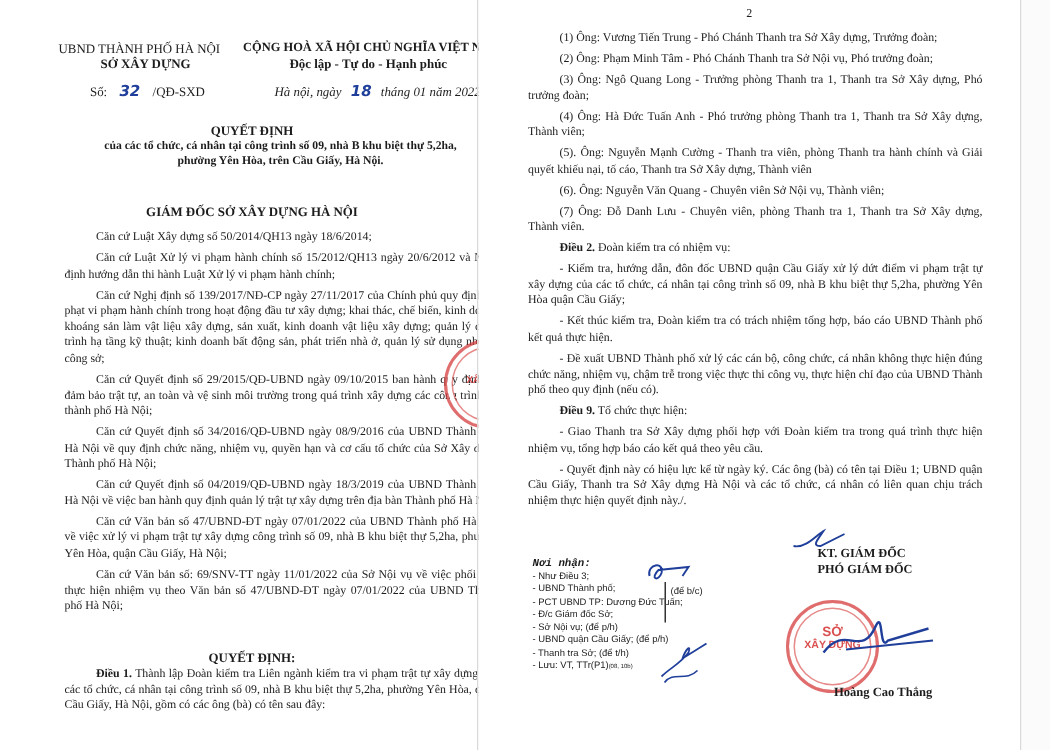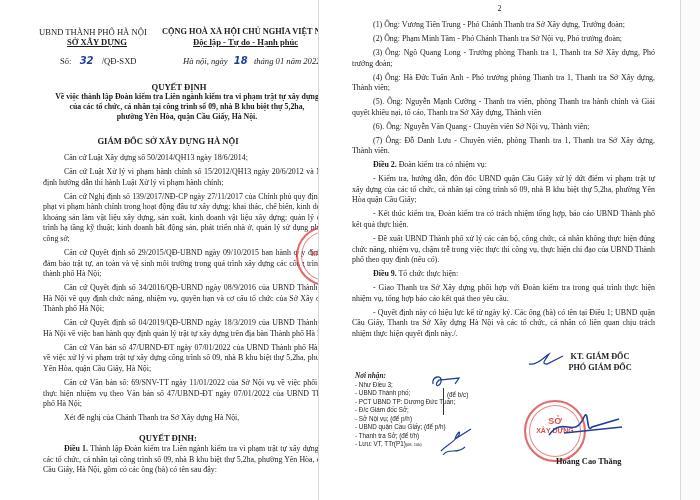--- a/index.html
+++ b/index.html
@@ -15,36 +15,36 @@
   .page-right { left: 319px; width: 361px; }
   .page-sep { position: absolute; top: 0; width: 1px; height: 500px; background: #d9d9d9; }
   .sep1 { left: 318px; }
   .sep2 { left: 680px; }
   .margin-strip { position: absolute; left: 681px; top: 0; width: 19px; height: 500px; background: #fbfbfb; }
 
   .abs { position: absolute; white-space: nowrap; }
   .hdr { font-size: 8.6px; line-height: 10px; }
   .bold { font-weight: bold; }
   .ital { font-style: italic; }
-  .ul { text-decoration: underline; }
+  .ul { }
   .hand { color: #1f3f9a; font-family: "DejaVu Sans", sans-serif; font-weight: bold; font-style: italic; font-size: 10px; }
   .center { text-align: center; }
 
   .para { position: absolute; font-size: 7.9px; line-height: 10.6px; text-align: justify; }
   .para p { margin: 0 0 3.4px 0; text-indent: 21px; }
   .title { font-weight: bold; font-size: 8.6px; }
 
   .recipients { position: absolute; left: 36px; top: 372px; font-size: 6.3px; line-height: 8.5px; font-family: "Liberation Sans", sans-serif; }
-  .recipients .rtitle { font-family: Liberation Serif, serif; font-weight: bold; font-style: italic; font-size: 7.2px; }
+  .recipients .rtitle { font-family: Liberation Mono, monospace; font-weight: bold; font-style: italic; font-size: 7.2px; }
   .recipients .row { white-space: nowrap; }
   .brace { position: absolute; left: 88px; top: 16px; width: 1px; height: 27px; background: #333; }
   .brace-note { position: absolute; left: 92px; top: 19px; white-space: nowrap; }
   .sub { font-size: 4px; }
 
-  .sign-block { position: absolute; left: 226px; top: 352px; width: 110px; text-align: center; font-weight: bold; font-size: 8.2px; line-height: 10.5px; }
+  .sign-block { position: absolute; left: 226px; top: 364px; width: 110px; text-align: left; font-weight: bold; font-size: 8.2px; line-height: 10.5px; }
   .signer { position: absolute; left: 237px; top: 457px; font-weight: bold; font-size: 8.4px; }
 
   .stamp {
     position: absolute; border-radius: 50%;
     border: 2px solid rgba(214, 60, 60, 0.75);
     box-shadow: inset 0 0 0 3px #fff, inset 0 0 0 4px rgba(214, 60, 60, 0.6);
     color: rgba(214, 60, 60, 0.9);
     font-family: "Liberation Sans", sans-serif; font-weight: bold;
     text-align: center;
   }
@@ -73,39 +73,37 @@
   </div>
 
   <div class="abs hdr bold" style="left:162px;top:27px;font-size:8.3px;">CỘNG HOÀ XÃ HỘI CHỦ NGHĨA VIỆT NAM</div>
   <div class="abs hdr bold ul" style="left:193px;top:37px;">Độc lập - Tự do - Hạnh phúc</div>
   <div class="abs hdr ital" style="left:183px;top:56px;">
     <span>Hà nội, ngày</span>
     <span class="hand" style="margin:16px 4px;">18</span>
     <span>tháng 01 năm 2022</span>
   </div>
 
-  <div class="abs title" style="left:11px;width:336px;top:82px;text-align:center;">QUYẾT ĐỊNH</div>
+  <div class="abs title" style="left:0;width:336px;top:82px;text-align:center;">QUYẾT ĐỊNH</div>
   <div class="abs bold center" style="left:40px;width:294px;top:92px;font-size:7.8px;line-height:10.2px;white-space:normal;">
-    <div>Về việc thành lập Đoàn kiểm tra Liên ngành kiểm tra vi phạm trật tự xây dựng</div>
     <div>của các tổ chức, cá nhân tại công trình số 09, nhà B khu biệt thự 5,2ha,</div>
-    <div>phường Yên Hòa, quận Cầu Giấy, Hà Nội.</div>
+    <div>phường Yên Hòa, trên Cầu Giấy, Hà Nội.</div>
   </div>
 
   <div class="abs title" style="left:0;width:336px;top:136px;text-align:center;">GIÁM ĐỐC SỞ XÂY DỰNG HÀ NỘI</div>
 
   <div class="para" style="left:43px;top:153px;width:289px;">
     <p>Căn cứ Luật Xây dựng số 50/2014/QH13 ngày 18/6/2014;</p>
     <p>Căn cứ Luật Xử lý vi phạm hành chính số 15/2012/QH13 ngày 20/6/2012 và Nghị định hướng dẫn thi hành Luật Xử lý vi phạm hành chính;</p>
     <p>Căn cứ Nghị định số 139/2017/NĐ-CP ngày 27/11/2017 của Chính phủ quy định xử phạt vi phạm hành chính trong hoạt động đầu tư xây dựng; khai thác, chế biến, kinh doanh khoáng sản làm vật liệu xây dựng, sản xuất, kinh doanh vật liệu xây dựng; quản lý công trình hạ tầng kỹ thuật; kinh doanh bất động sản, phát triển nhà ở, quản lý sử dụng nhà và công sở;</p>
     <p>Căn cứ Quyết định số 29/2015/QĐ-UBND ngày 09/10/2015 ban hành quy định về đảm bảo trật tự, an toàn và vệ sinh môi trường trong quá trình xây dựng các công trình tại thành phố Hà Nội;</p>
     <p>Căn cứ Quyết định số 34/2016/QĐ-UBND ngày 08/9/2016 của UBND Thành phố Hà Nội về quy định chức năng, nhiệm vụ, quyền hạn và cơ cấu tổ chức của Sở Xây dựng Thành phố Hà Nội;</p>
     <p>Căn cứ Quyết định số 04/2019/QĐ-UBND ngày 18/3/2019 của UBND Thành phố Hà Nội về việc ban hành quy định quản lý trật tự xây dựng trên địa bàn Thành phố Hà Nội;</p>
     <p>Căn cứ Văn bản số 47/UBND-ĐT ngày 07/01/2022 của UBND Thành phố Hà Nội về việc xử lý vi phạm trật tự xây dựng công trình số 09, nhà B khu biệt thự 5,2ha, phường Yên Hòa, quận Cầu Giấy, Hà Nội;</p>
     <p>Căn cứ Văn bản số: 69/SNV-TT ngày 11/01/2022 của Sở Nội vụ về việc phối hợp thực hiện nhiệm vụ theo Văn bản số 47/UBND-ĐT ngày 07/01/2022 của UBND Thành phố Hà Nội;</p>
-    <p>Xét đề nghị của Chánh Thanh tra Sở Xây dựng Hà Nội,</p>
   </div>
 
   <div class="abs title" style="left:0;width:336px;top:433px;text-align:center;">QUYẾT ĐỊNH:</div>
 
   <div class="para" style="left:43px;top:444px;width:289px;">
     <p><span class="bold">Điều 1.</span> <span>Thành lập Đoàn kiểm tra Liên ngành kiểm tra vi phạm trật tự xây dựng của các tổ chức, cá nhân tại công trình số 09, nhà B khu biệt thự 5,2ha, phường Yên Hòa, quận Cầu Giấy, Hà Nội, gồm có các ông (bà) có tên sau đây:</span></p>
   </div>
 
   <div class="stamp stamp-side">
     <span class="s1">SỞ</span>

